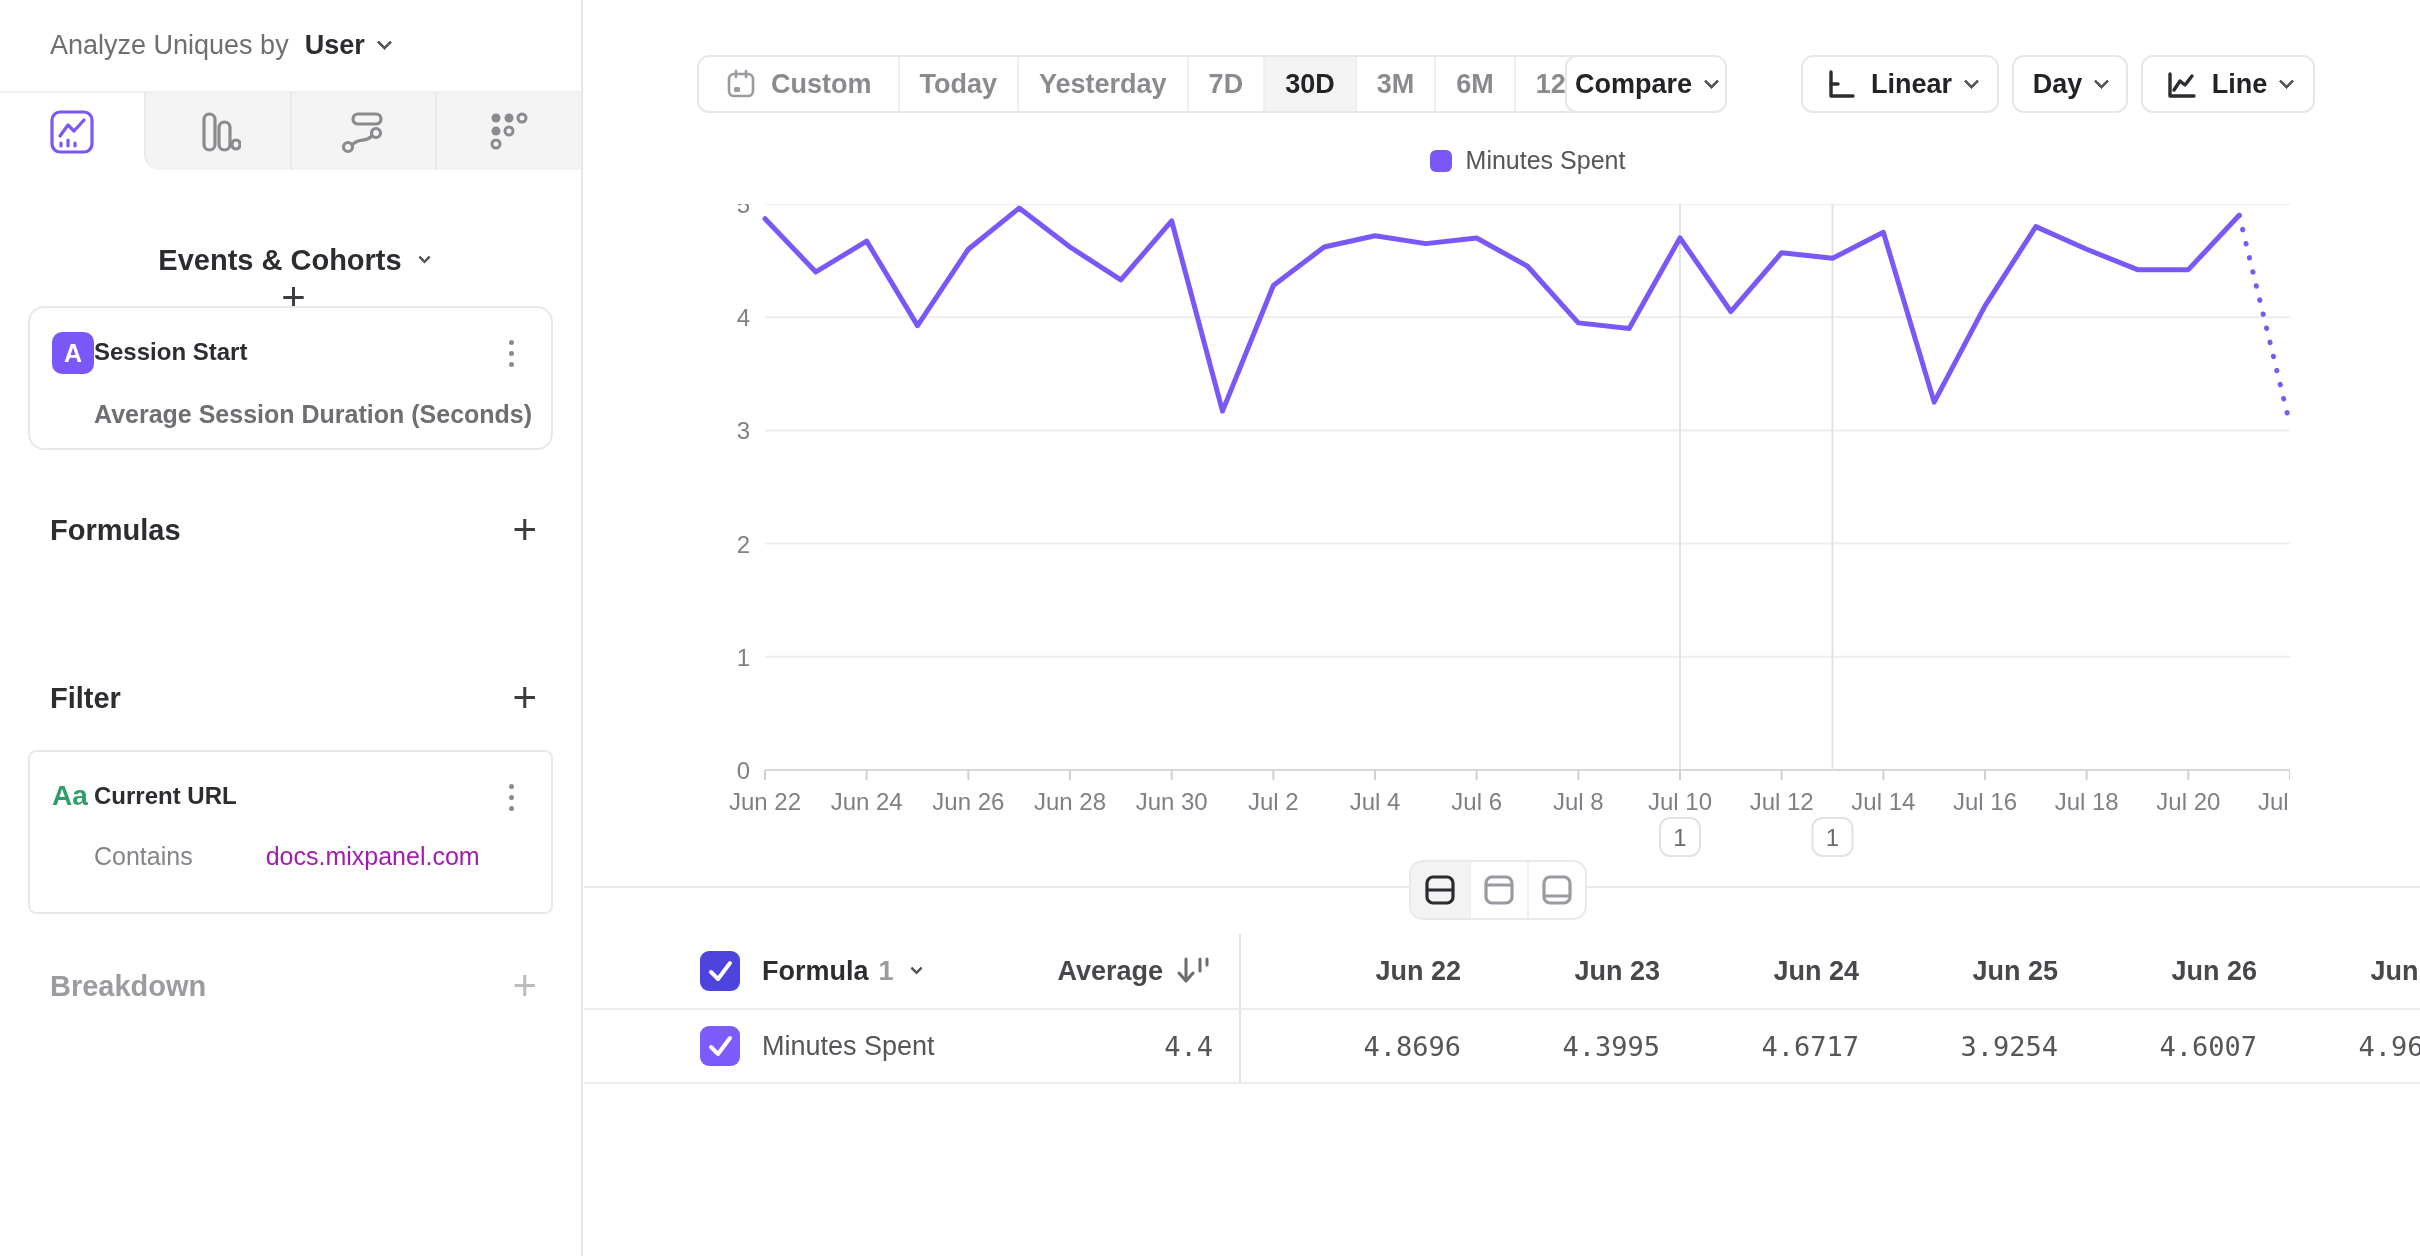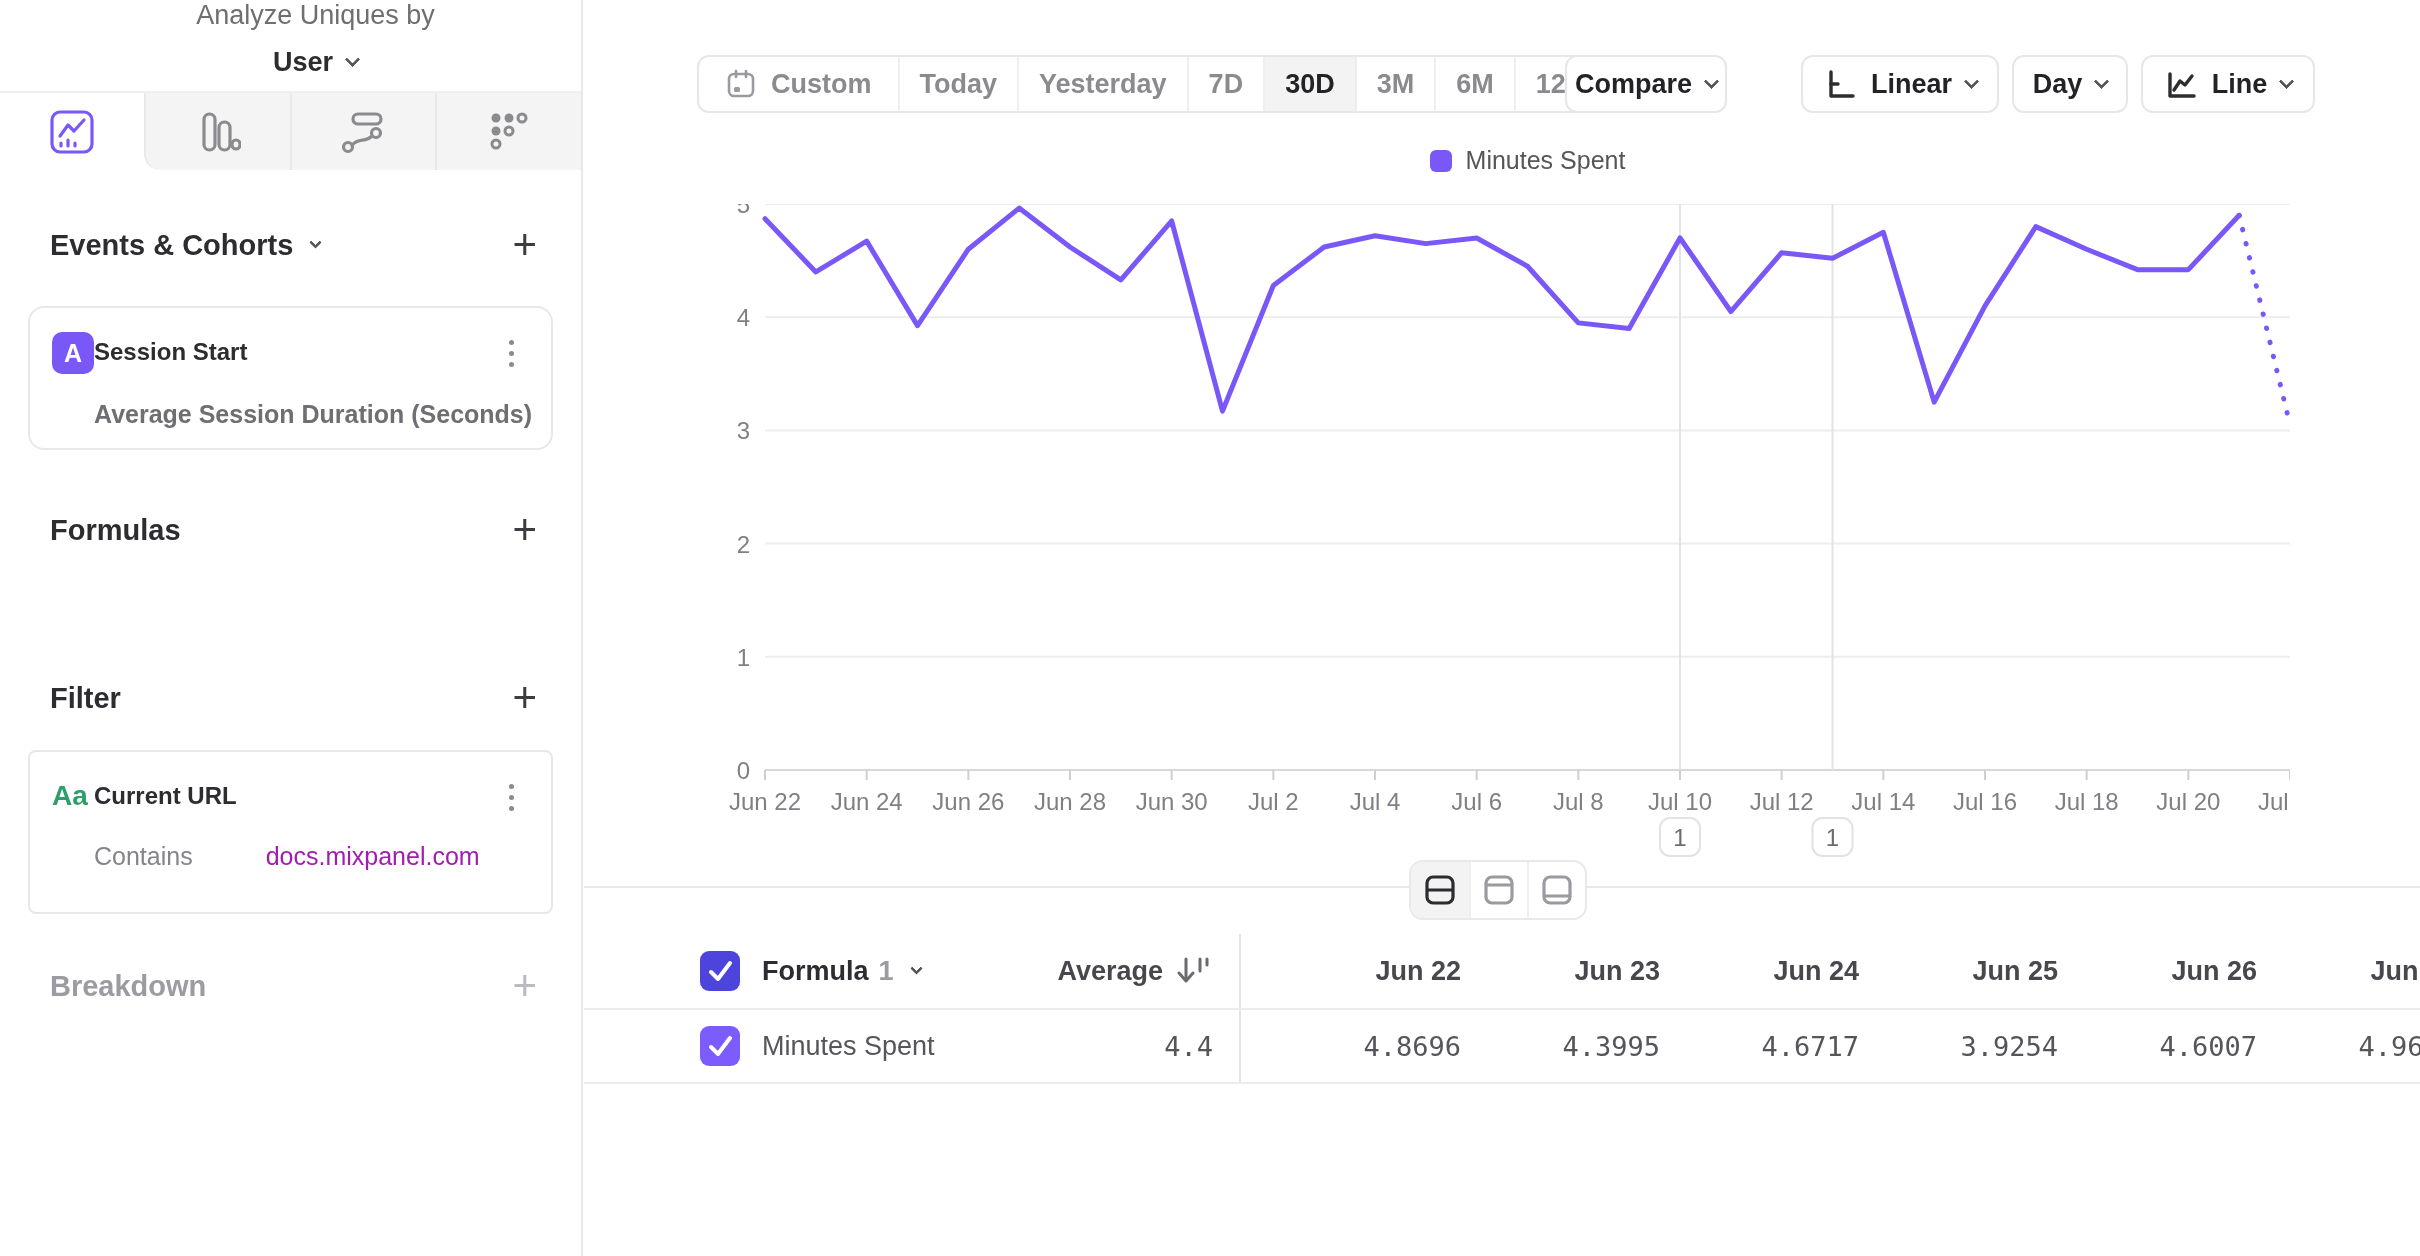--- a/index.html
+++ b/index.html
@@ -15,21 +15,21 @@
     --border-lt:#efeff0;
     --cellbg:#f4f4f5;
   }
   *{margin:0;padding:0;box-sizing:border-box;}
   html,body{width:2420px;height:1256px;overflow:hidden;background:#fff;
     font-family:"Liberation Sans",sans-serif;color:var(--ink);}
 
   
   #sidebar{position:absolute;left:0;top:0;width:583px;height:1256px;border-right:2px solid var(--border);background:#fff;}
   #analyze-row{position:absolute;left:0;top:0;width:100%;height:93px;border-bottom:2px solid var(--border-lt);
-    display:flex;align-items:center;padding-left:50px;gap:16px;font-size:27px;flex-direction:column;}
+    display:flex;align-items:center;padding-left:50px;gap:16px;font-size:27px;}
   #analyze-row .lbl{color:#6e6e73;font-weight:500;}
   #analyze-row .val{color:var(--ink);font-weight:700;display:flex;align-items:center;gap:14px;}
 
   #tabs{position:absolute;left:0;top:93px;width:100%;height:77px;display:flex;}
   .tab{flex:1;display:flex;align-items:center;justify-content:center;}
   .tab.inactive{background:var(--cellbg);border-left:2px solid #e9e9ea;}
   .tab.t2{border-bottom-left-radius:16px;}
 
   .side-header{position:absolute;left:50px;right:44px;height:52px;display:flex;align-items:center;justify-content:space-between;}
   .side-header .tt{font-size:29px;font-weight:700;color:var(--ink);display:flex;align-items:center;gap:18px;}
@@ -146,21 +146,21 @@
         <circle cx="10" cy="9" r="4.5" fill="#8a8a8f"></circle>
         <circle cx="23" cy="9" r="4.5" fill="#8a8a8f"></circle>
         <circle cx="36" cy="9" r="4" fill="none" stroke="#8a8a8f" stroke-width="3"></circle>
         <circle cx="10" cy="22" r="4.5" fill="#8a8a8f"></circle>
         <circle cx="23" cy="22" r="4" fill="none" stroke="#8a8a8f" stroke-width="3"></circle>
         <circle cx="10" cy="35" r="4" fill="none" stroke="#8a8a8f" stroke-width="3"></circle>
       </svg>
     </div>
   </div>
 
-  <div class="side-header" style="top:219px;">
+  <div class="side-header" style="top:244px;flex-direction:column;">
     <span class="tt">
       <span>Events &amp; Cohorts</span>
       <span class="chev sm"></span>
     </span>
     <span class="plus">+</span>
   </div>
 
   <div class="side-card" style="top:306px;height:144px;">
     <span class="event-badge">A</span>
     <span class="card-title">Session Start</span>

